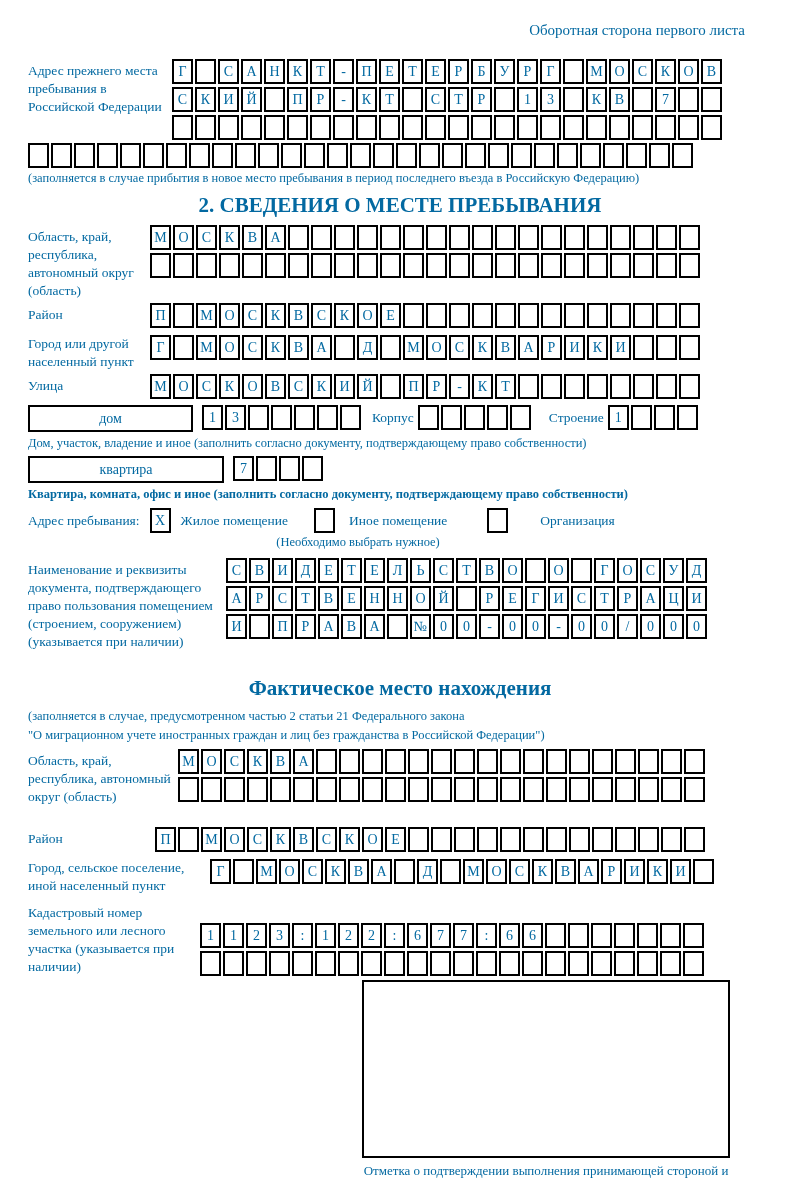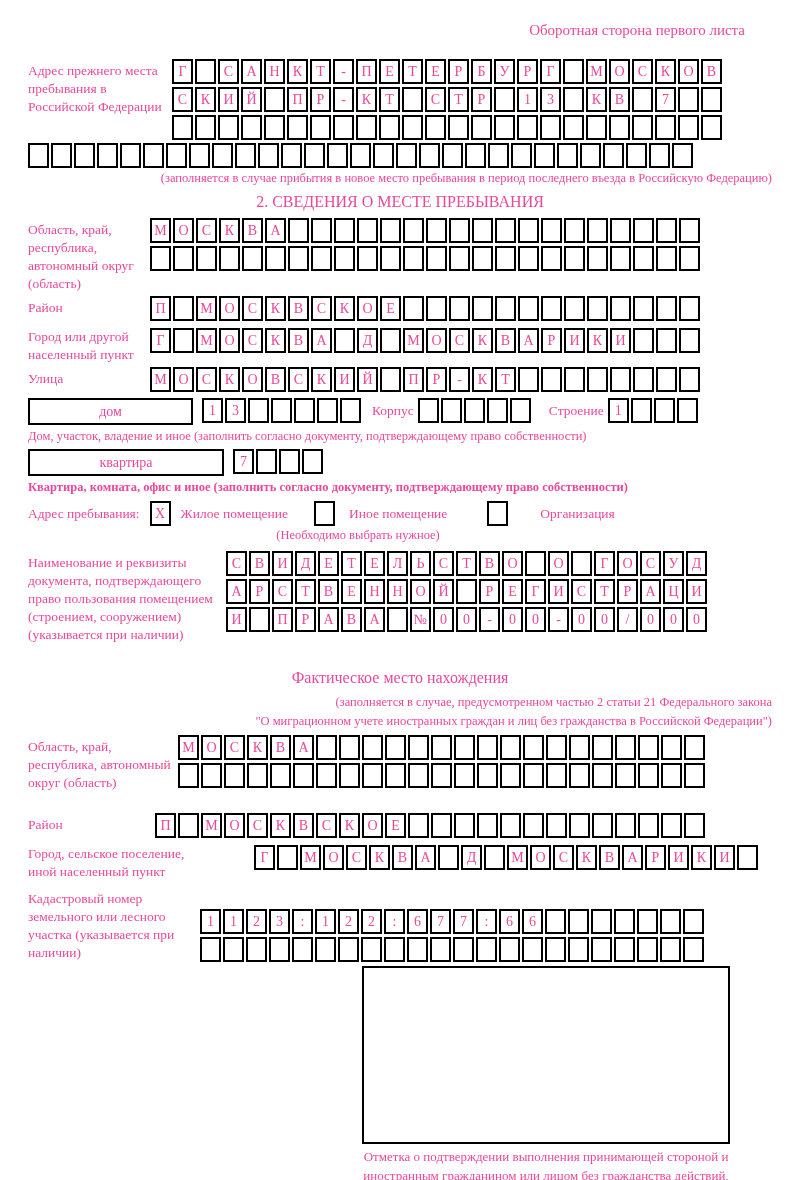--- a/index.html
+++ b/index.html
@@ -1,21 +1,21 @@
 <!DOCTYPE html>
 <html><head>
 <meta charset="utf-8">
 <style>
   * { margin:0; padding:0; box-sizing:border-box; }
   html,body { background:#fff; }
   .page {
     position:relative;
     width:800px; height:1180px;
     background:#ffffff;
-    color:#ec4899;
+    color:#0369a1;
     font-family:"Liberation Serif","DejaVu Serif",serif;
     padding:16px 28px 0 28px;
     overflow:hidden;
   }
   .hdr-note {
     text-align:right;
     padding-right:27px;
     font-size:15px;
     margin-top:6px;
   }
@@ -32,22 +32,22 @@
     width:21px; height:25px;
     border:2px solid #000;
     margin-right:2px;
     flex-shrink:0;
     font-size:14px;
     line-height:21px;
     text-align:center;
     font-family:"Liberation Serif","DejaVu Serif",serif;
   }
   .footnote { font-size:12.5px; }
-  .footnote.center { text-align:right; }
-  .sec-title { text-align:center; font-weight:normal; font-size:16px; }
+  .footnote.center { text-align:left; }
+  .sec-title { text-align:center; font-weight:bold; font-size:21px; }
   .widebox {
     border:2px solid #000;
     height:27px;
     text-align:center;
     font-size:14px;
     line-height:23px;
     flex-shrink:0;
   }
   .inline-row { display:flex; align-items:flex-start; }
   .inline-lbl { font-size:13.5px; line-height:25px; flex-shrink:0; }
@@ -548,21 +548,21 @@
         <div class="cell"></div>
         <div class="cell"></div>
         <div class="cell"></div>
         <div class="cell"></div>
         <div class="cell"></div>
         <div class="cell"></div>
         <div class="cell"></div>
       </div>
   </div>
 
-  <div class="field" style="margin-top:4px; min-height:36px;gap:44px;">
+  <div class="field" style="margin-top:4px; min-height:36px;">
     <div class="f-label" style="width:182px;">Город, сельское поселение, иной населенный пункт</div>
     <div class="cells" style="margin-top:3px;">
         <div class="cell">Г</div>
         <div class="cell"></div>
         <div class="cell">М</div>
         <div class="cell">О</div>
         <div class="cell">С</div>
         <div class="cell">К</div>
         <div class="cell">В</div>
         <div class="cell">А</div>

